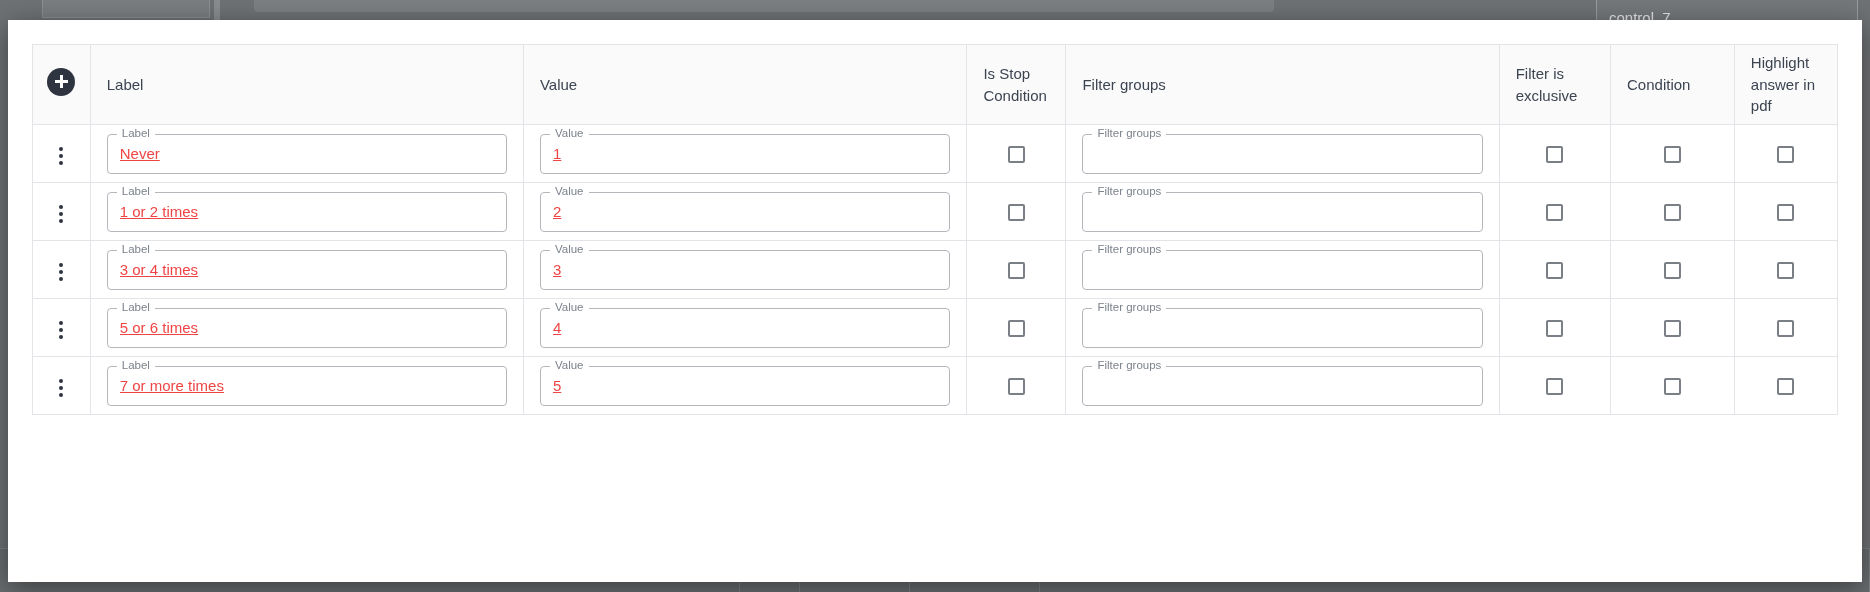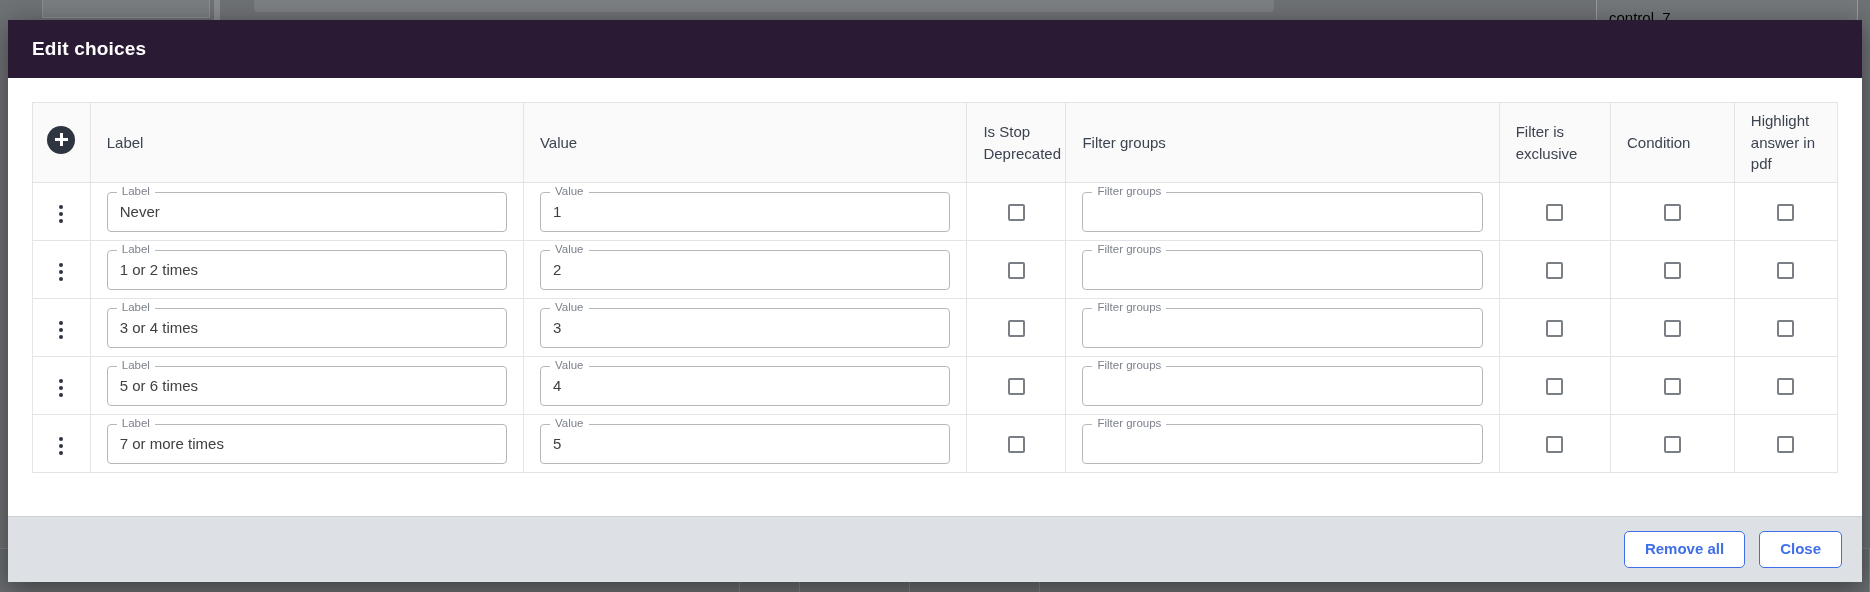--- a/index.html
+++ b/index.html
@@ -40,21 +40,21 @@
     position: absolute;
     right: 12px; top: -8px; width: 262px; height: 42px;
     border: 1px solid #9a9da0;
     border-radius: 4px;
     background: #75787b;
   }
   .bg-field-right .bg-field-value {
     position: absolute;
     left: 12px; top: 16px;
     font-size: 15px;
-    color: #000000;
+    color: #e5e5e5;
   }
   .bg-bottom-row {
     position: absolute;
     left: 0; right: 0; bottom: 0; height: 44px;
     background: #6a6d70;
     border-top: 1px solid #7e8184;
     display: flex;
     align-items: center;
   }
   .bg-bottom-cell {
@@ -219,21 +219,22 @@
   }
   .tf-input {
     border: none;
     outline: none;
     background: transparent;
     width: 100%;
     height: 100%;
     padding: 14px 12px;
     font-family: "Liberation Sans", sans-serif;
     font-size: 15px;
-    color: #404040;
+    color: #ef4444;
+    text-decoration: underline;
   }
 
   
   .cbox {
     width: 17px; height: 17px;
     border: 2px solid #7a7f86;
     border-radius: 2px;
     background: #fff;
     display: inline-block;
     cursor: pointer;
@@ -285,34 +286,31 @@
     </div>
     <div class="bg-bottom-cell" style="width:60px"></div>
     <div class="bg-bottom-cell" style="width:110px"></div>
     <div class="bg-bottom-cell" style="width:130px"></div>
     <div class="bg-bottom-cell" style="flex:1"></div>
   </div>
 </div>
 
 <div id="modal">
 
-  <div class="modal-header">
-    <span class="modal-title">Edit choices</span>
-  </div>
 
   <div class="modal-body">
     <table class="choices-table">
       <thead>
         <tr>
           <th class="col-handle">
             <button class="add-btn" aria-label="add"></button>
           </th>
           <th class="col-label">Label</th>
           <th class="col-value">Value</th>
-          <th class="col-stop">Is Stop Deprecated</th>
+          <th class="col-stop">Is Stop Condition</th>
           <th class="col-filter">Filter groups</th>
           <th class="col-excl">Filter is exclusive</th>
           <th class="col-depr">Condition</th>
           <th class="col-high">Highlight answer in pdf</th>
         </tr>
       </thead>
       <tbody id="rows-body">
           <tr>
             <td class="cell-handle"><span class="dots">
                 <span></span>
@@ -455,17 +453,13 @@
               </div>
             </td>
             <td class="cell-center"><span class="cbox"></span></td>
             <td class="cell-center"><span class="cbox"></span></td>
             <td class="cell-center"><span class="cbox"></span></td>
           </tr>
         </tbody>
     </table>
   </div>
 
-  <div class="modal-footer">
-    <button class="btn-outline">Remove all</button>
-    <button class="btn-outline">Close</button>
-  </div>
 </div>
 
 </body></html>

